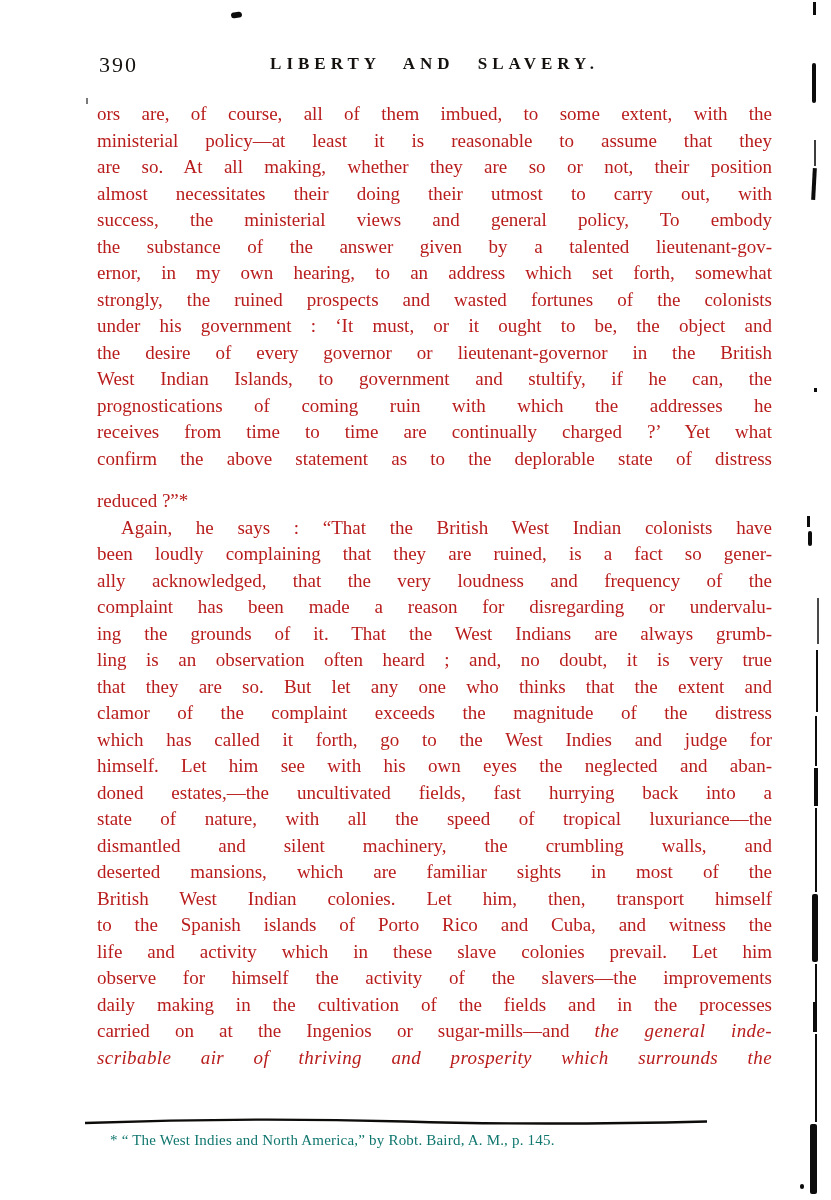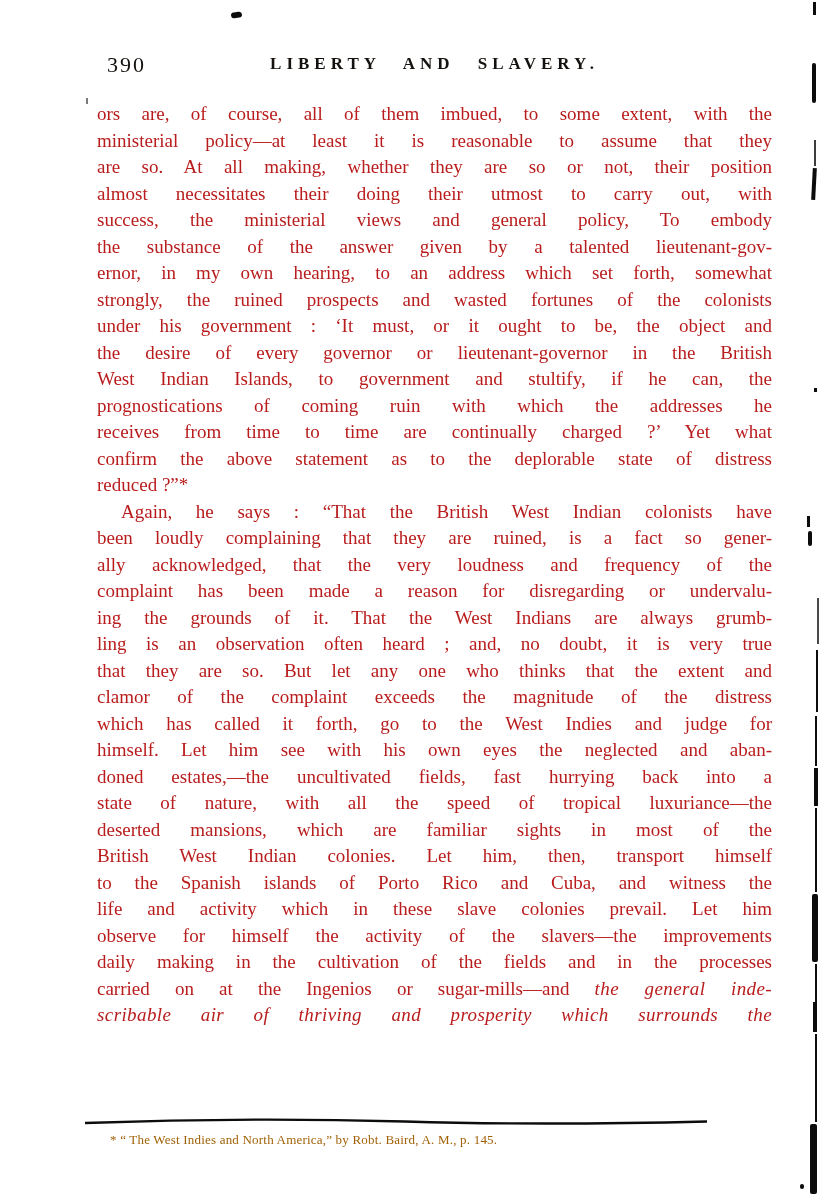--- a/index.html
+++ b/index.html
@@ -15,21 +15,21 @@
     font-family: "Liberation Serif", "DejaVu Serif", serif;
     color: #161310;
   }
   
   .header {
     position: absolute;
     left: 97px; top: 50px;
     width: 675px; height: 30px;
   }
   .page-number {
-    position: absolute; left: 10px; top: 2px;
+    position: absolute; left: 2px; top: 2px;
     font-size: 22px; letter-spacing: 2px; color: #14110e;
   }
   .running-title {
     position: absolute; left: 0; right: 0; top: 4px;
     text-align: center;
     font-size: 17px; font-weight: 700;
     letter-spacing: 5px; word-spacing: 14px;
     color: #14110e;
   }
   
@@ -41,33 +41,33 @@
     line-height: 26.5px;
     color: #b91c1c;
   }
   .line {
     text-align: justify;
     text-align-last: justify;
     white-space: normal;
     height: 26.5px;
     overflow: visible;
   }
-  .line.short { text-align-last: left; }
+  .line.short { text-align-last: left; margin-top: 16px; }
   .line.indent { text-indent: 24px; }
   .line em { font-style: italic; letter-spacing: 0.4px; }
   
   .footnote-rule {
     position: absolute; left: 85px; top: 1113px;
     width: 622px; height: 10px;
   }
   .footnote {
     position: absolute; left: 110px; top: 1132px;
     width: 650px;
-    font-size: 13px;
-    color: #a16207;
+    font-size: 15px;
+    color: #0f766e;
     letter-spacing: 0.2px;
   }
   
   .artifact { position: absolute; background: #0c0c0c; }
   .a-blob-top    { left: 231px; top: 12px;  width: 11px; height: 6px; border-radius: 3px; transform: rotate(-8deg); }
   .a-left-dot    { left: 86px;  top: 98px;  width: 2px;  height: 6px; opacity: .55; }
   .a-r1  { left: 813px; top: 2px;    width: 3px; height: 13px; }
   .a-r2  { left: 812px; top: 63px;   width: 4px; height: 40px; border-radius: 2px; }
   .a-r3  { left: 814px; top: 140px;  width: 2px; height: 26px; opacity: .8; }
   .a-r4  { left: 812px; top: 168px;  width: 4px; height: 32px; transform: rotate(3deg); }
@@ -117,20 +117,21 @@
       <div class="line"><span>ally acknowledged, that the very loudness and frequency of the</span></div>
       <div class="line"><span>complaint has been made a reason for disregarding or undervalu-</span></div>
       <div class="line"><span>ing the grounds of it. That the West Indians are always grumb-</span></div>
       <div class="line"><span>ling is an observation often heard ; and, no doubt, it is very true</span></div>
       <div class="line"><span>that they are so. But let any one who thinks that the extent and</span></div>
       <div class="line"><span>clamor of the complaint exceeds the magnitude of the distress</span></div>
       <div class="line"><span>which has called it forth, go to the West Indies and judge for</span></div>
       <div class="line"><span>himself. Let him see with his own eyes the neglected and aban-</span></div>
       <div class="line"><span>doned estates,—the uncultivated fields, fast hurrying back into a</span></div>
       <div class="line"><span>state of nature, with all the speed of tropical luxuriance—the</span></div>
+      <div class="line"><span>dismantled and silent machinery, the crumbling walls, and</span></div>
       <div class="line"><span>deserted mansions, which are familiar sights in most of the</span></div>
       <div class="line"><span>British West Indian colonies. Let him, then, transport himself</span></div>
       <div class="line"><span>to the Spanish islands of Porto Rico and Cuba, and witness the</span></div>
       <div class="line"><span>life and activity which in these slave colonies prevail. Let him</span></div>
       <div class="line"><span>observe for himself the activity of the slavers—the improvements</span></div>
       <div class="line"><span>daily making in the cultivation of the fields and in the processes</span></div>
       <div class="line"><span>carried on at the Ingenios or sugar-mills—and </span> <em>the general inde-</em></div>
       <div class="line"><em>scribable air of thriving and prosperity which surrounds the</em></div>
     </div>
 

